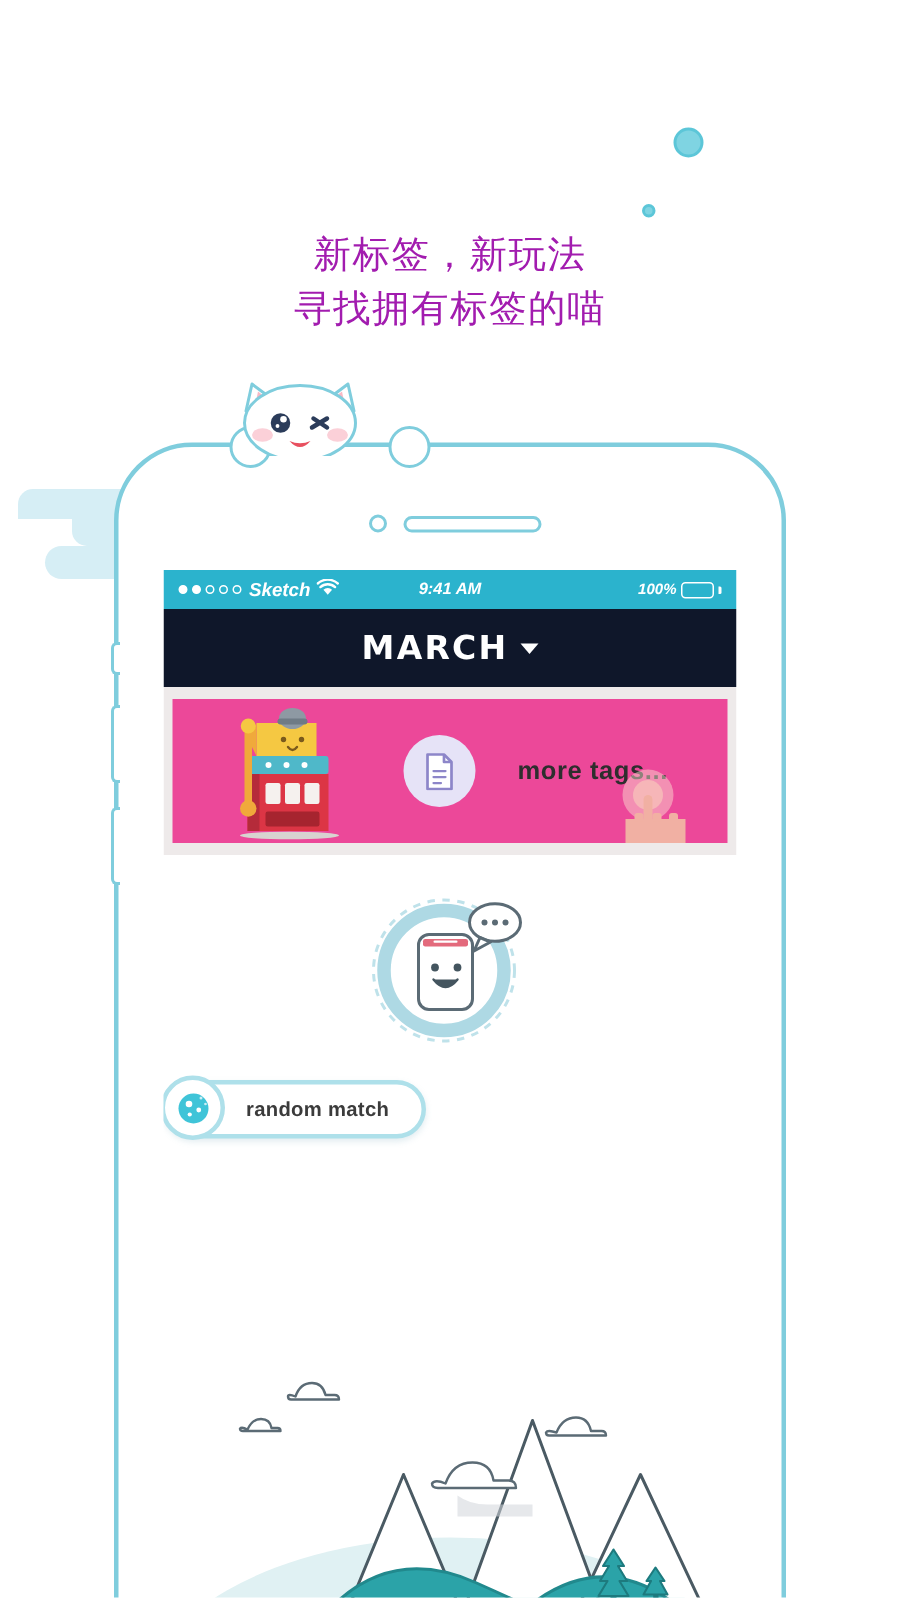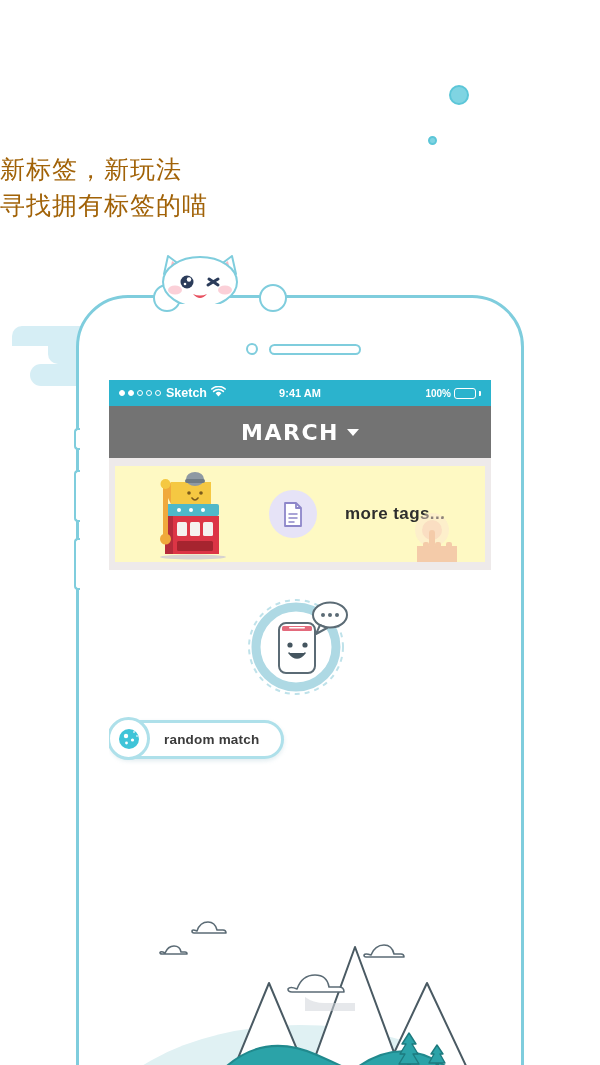--- a/index.html
+++ b/index.html
@@ -35,22 +35,22 @@
   .cr-b { position:absolute; right: 120px;top: 824px; width: 48px; height: 20px;
           background: #d6eef5; border-radius: 0 0 10px 0; }
   .cr-c { position:absolute; right: 88px; top: 844px; width: 84px; height: 24px;
           background: #d6eef5; border-radius: 0 12px 12px 12px; }
 
   
   .headline {
     position: absolute;
     top: 152px;
     left: 0; right: 0;
-    text-align: left;
-    color: #a16207;
+    text-align: center;
+    color: #a21caf;
     font-size: 25px;
     line-height: 36px;
     font-family: "DejaVu Sans", "Liberation Sans", sans-serif;
     letter-spacing: 1px;
   }
 
   
   .mascot { position: absolute; left: 148px; top: 248px; width: 104px; height: 56px; z-index: 6; }
 
   
@@ -105,40 +105,41 @@
   .statusbar {
     height: 26px;
     background: #2bb3cd;
     display: flex;
     align-items: center;
     padding: 0 10px;
     color: #ffffff;
     font-size: 12px;
     font-weight: bold;
     position: relative;
+    font-style: italic;
   }
   .sig-dots { display: flex; gap: 3px; align-items: center; margin-right: 5px; }
   .sig-dots i { width: 6px; height: 6px; border-radius: 50%;
                 border: 1px solid #ffffff; display: block; }
   .sig-dots i.on { background: #ffffff; }
   .carrier { font-size: 12.5px; margin-right: 4px; }
   .wifi-icon { margin-right: auto; }
   .clock { position: absolute; left: 0; right: 0; text-align: center;
            font-size: 11px; pointer-events: none; }
   .battery-wrap { display: flex; align-items: center; gap: 3px; margin-left: auto; z-index: 1; }
   .batt-pct { font-size: 10px; }
   .batt-body { width: 22px; height: 11px; border: 1.5px solid #ffffff;
                border-radius: 3px; padding: 1px; }
   .batt-fill { width: 100%; height: 100%; background: #4cd964; border-radius: 1px; }
   .batt-tip { width: 2px; height: 5px; background: #ffffff; border-radius: 0 1px 1px 0; }
 
   
   .app-header {
     height: 52px;
-    background: #737373;
+    background: #0f172a;
     display: flex;
     align-items: center;
     justify-content: center;
     gap: 8px;
   }
   .app-title {
     color: #ffffff;
     font-size: 22px;
     font-weight: bold;
     letter-spacing: 1.5px;
@@ -150,21 +151,21 @@
     border-right: 6px solid transparent;
     border-top: 7px solid #ffffff;
   }
 
   
   .banner-outer {
     background: #eeeaea;
     padding: 8px 6px;
   }
   .banner {
-    background: #fef9c3;
+    background: #ec4899;
     height: 96px;
     display: flex;
     align-items: center;
     position: relative;
     overflow: hidden;
   }
   .vend { width: 86px; height: 92px; margin-left: 34px; flex: 0 0 auto; }
   .doc-circle {
     width: 48px; height: 48px; border-radius: 50%;
     background: #e6e3f7;

